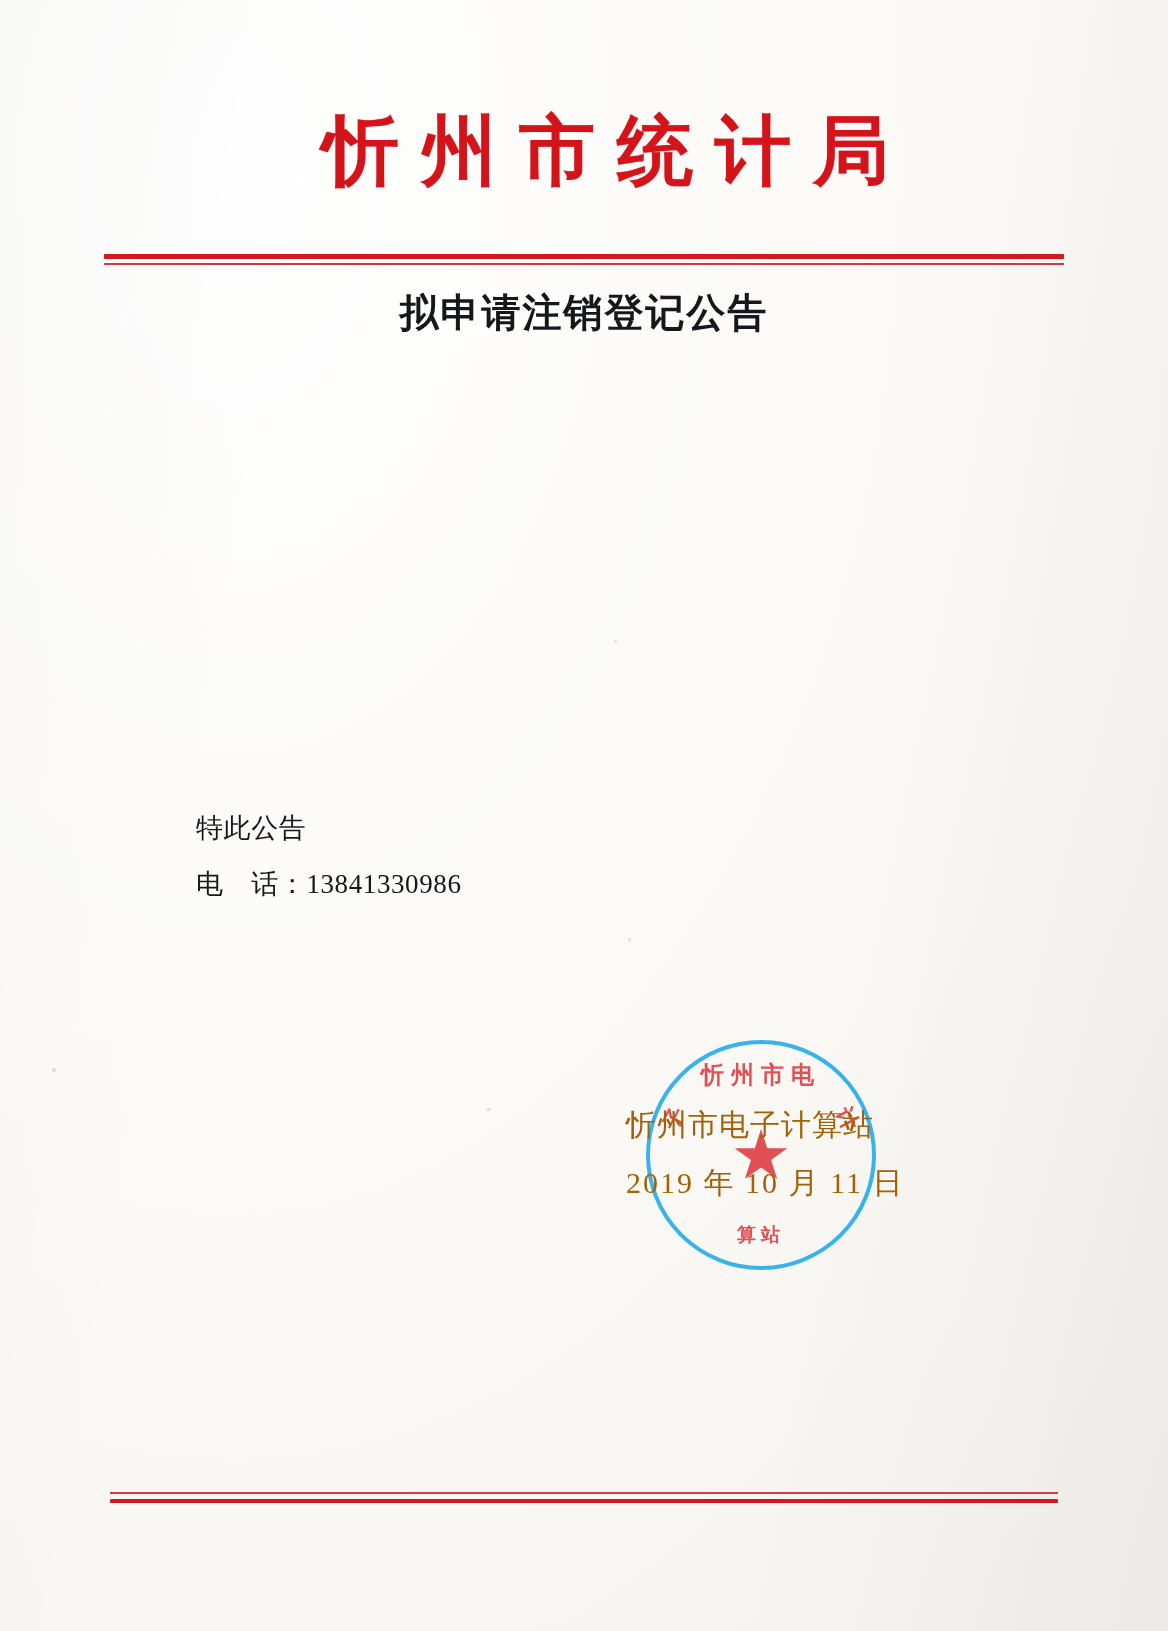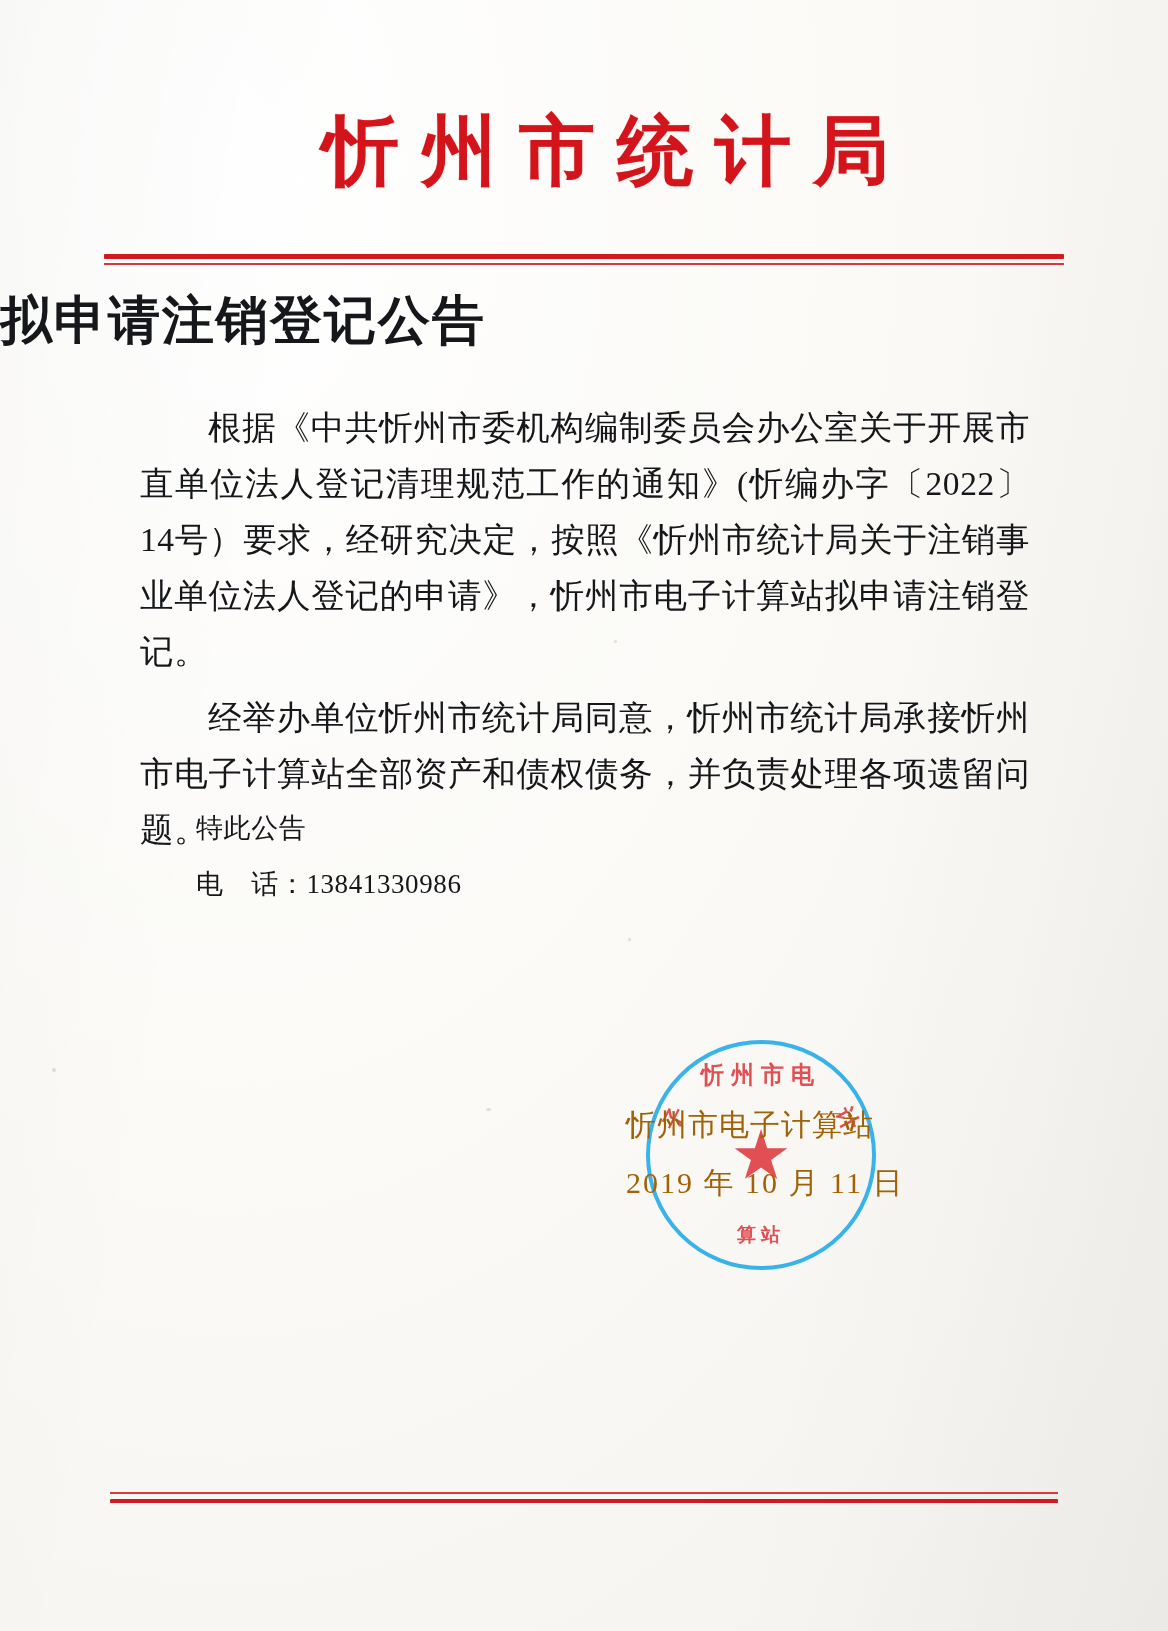--- a/index.html
+++ b/index.html
@@ -76,22 +76,22 @@
     margin-top: 4px;
     opacity: 0.92;
   }
 
   
   .doc-title {
     position: absolute;
     top: 286px;
     left: 0;
     right: 0;
-    text-align: left;
-    font-size: 52px;
+    text-align: center;
+    font-size: 39px;
     font-weight: bold;
     letter-spacing: 2px;
     color: #15171a;
     font-family: "Liberation Serif", "DejaVu Serif", serif;
   }
 
   
   .body-text {
     position: absolute;
     top: 400px;
@@ -222,24 +222,20 @@
     <div class="masthead-title">忻州市统计局</div>
   </div>
 
   <div class="rule-wrap">
     <div class="rule-thick"></div>
     <div class="rule-thin"></div>
   </div>
 
   <div class="doc-title">拟申请注销登记公告</div>
 
-  <div class="body-text">
-    <p>根据《中共忻州市委机构编制委员会办公室关于开展市直单位法人登记清理规范工作的通知》(忻编办字〔2022〕14号）要求，经研究决定，按照《忻州市统计局关于注销事业单位法人登记的申请》，忻州市电子计算站拟申请注销登记。</p>
-    <p>经举办单位忻州市统计局同意，忻州市统计局承接忻州市电子计算站全部资产和债权债务，并负责处理各项遗留问题。</p>
-  </div>
 
   <div class="signoff">
     <div>特此公告</div>
     <div>电　话：13841330986</div>
   </div>
 
   <div class="seal">
     <div class="seal-text-top">忻州市电</div>
     <div class="seal-arc-l">子</div>
     <div class="seal-arc-r">计</div>

